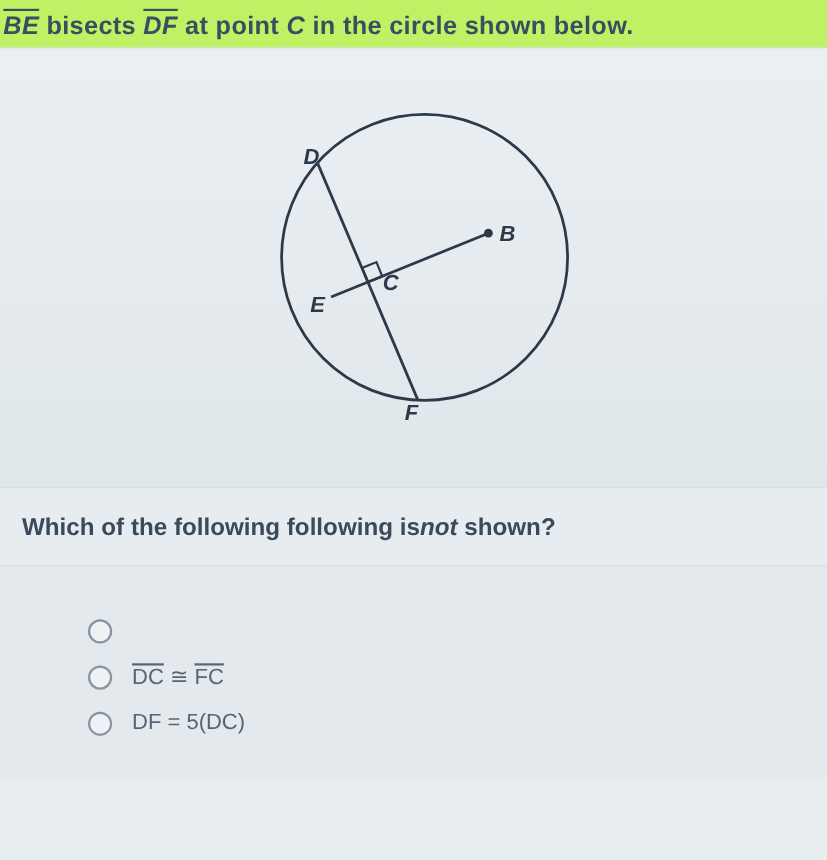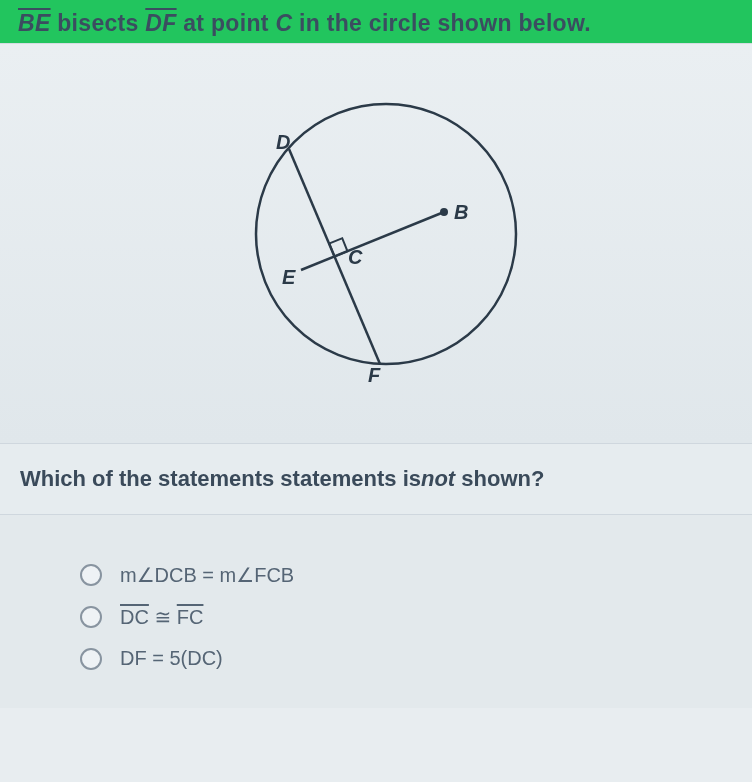--- a/index.html
+++ b/index.html
@@ -5,22 +5,22 @@
     * { margin: 0; padding: 0; box-sizing: border-box; }
     body {
       width: 752px;
       height: 782px;
       font-family: Arial, Helvetica, sans-serif;
       background: #e8edf0;
       color: #3a4a5a;
       overflow: hidden;
     }
     .header {
-      padding: 10px 18px 6px 18px;
-      background: #22c55e;
+      padding: 10px 18px 6px 3px;
+      background: #bef264;
       border-bottom: 1px solid #d5dce2;
       font-size: 23px;
       font-weight: 600;
       color: #3b4d60;
       letter-spacing: 0.3px;
     }
     .header .ov { text-decoration: overline; font-style: italic; }
     .header .it { font-style: italic; }
     .diagram-block {
       height: 400px;
@@ -88,28 +88,27 @@
 
     <text x="80" y="85" font-size="20" font-style="italic" font-weight="bold" fill="#2b3a48">D</text>
     <text x="258" y="155" font-size="20" font-style="italic" font-weight="bold" fill="#2b3a48">B</text>
     <text x="86" y="220" font-size="20" font-style="italic" font-weight="bold" fill="#2b3a48">E</text>
     <text x="152" y="200" font-size="20" font-style="italic" font-weight="bold" fill="#2b3a48">C</text>
     <text x="172" y="318" font-size="20" font-style="italic" font-weight="bold" fill="#2b3a48">F</text>
   </svg>
 </div>
 
 <div class="prompt-block">
-  <span>Which of the statements statements is</span><span class="nt">not</span><span> shown?</span>
+  <span>Which of the following following is</span><span class="nt">not</span><span> shown?</span>
 </div>
 
 <div class="answers-block">
 
   <div class="option">
     <span class="radio"></span>
-    <span>m∠DCB = m∠FCB</span>
   </div>
 
   <div class="option">
     <span class="radio"></span>
     <span>
       <span class="ov2">DC</span><span> ≅ </span><span class="ov2">FC</span>
     </span>
   </div>
 
   <div class="option">

